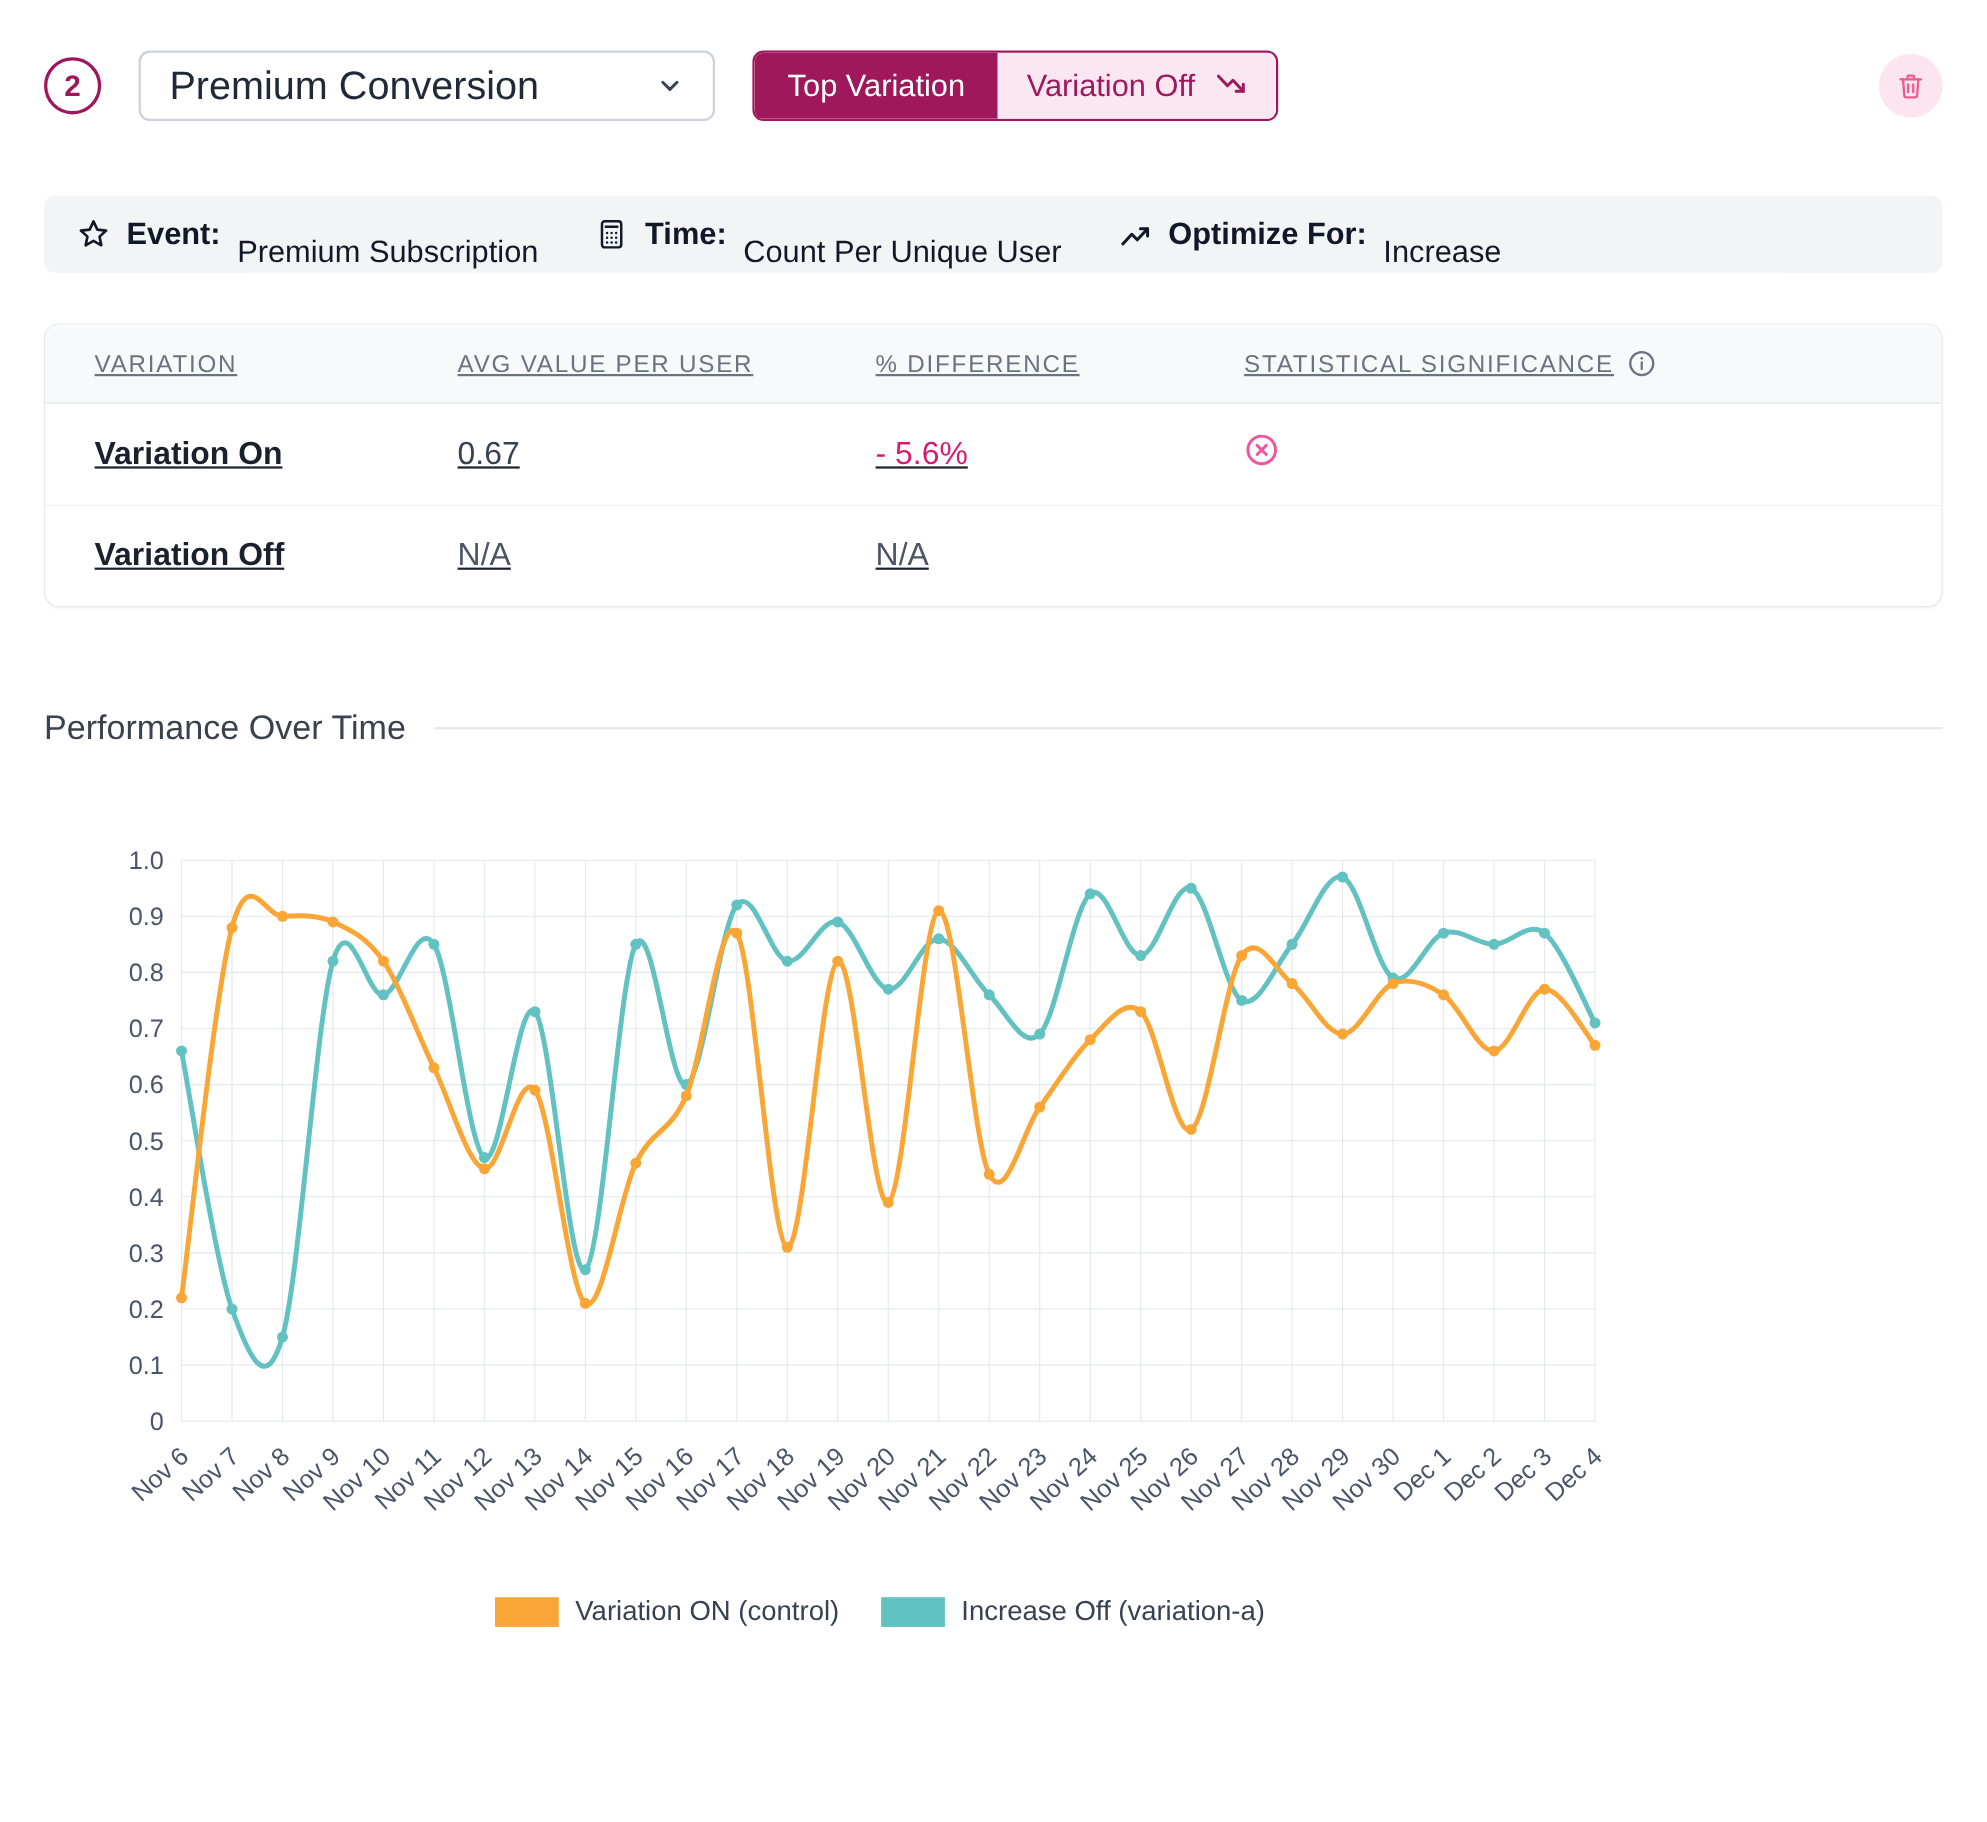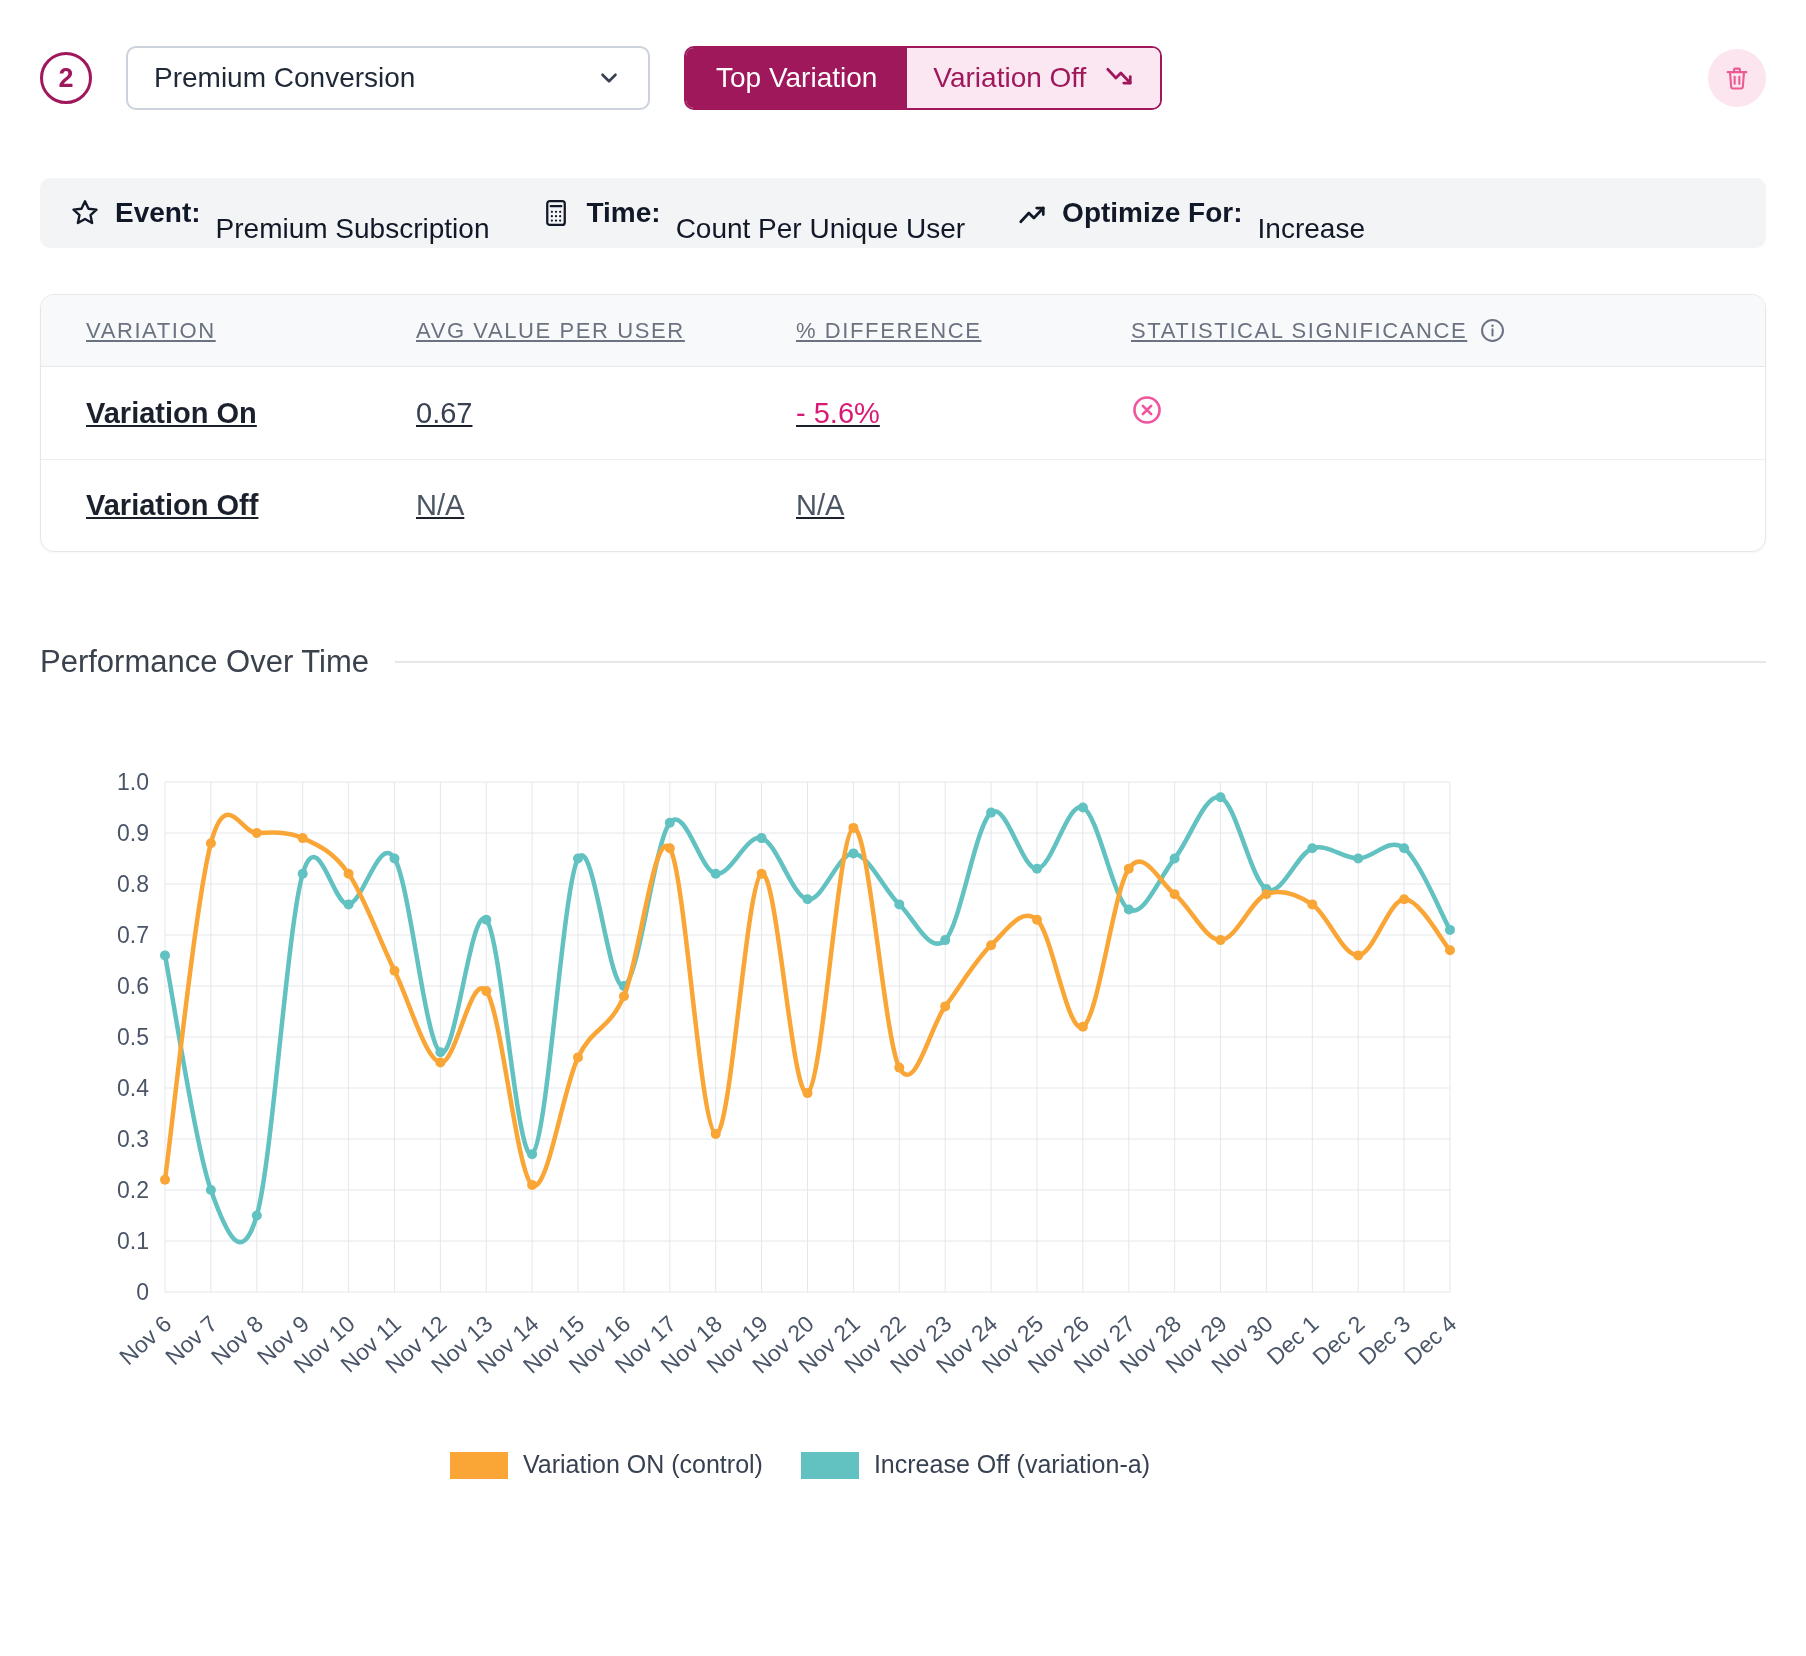--- a/index.html
+++ b/index.html
@@ -22,21 +22,21 @@
   
   .header-row{display:flex;align-items:center;gap:34px;margin-bottom:68px;}
   .badge{
     width:52px;height:52px;border:3px solid var(--primary);border-radius:50%;
     color:var(--primary);font-size:27px;font-weight:600;
     display:flex;align-items:center;justify-content:center;flex:none;
   }
   .dropdown{
     width:524px;height:64px;border:2px solid #CBD2DB;border-radius:10px;
     display:flex;align-items:center;justify-content:space-between;
-    padding:0 26px;font-size:28px;font-weight:500;color:#1F2937;
+    padding:0 26px;font-size:36px;font-weight:500;color:#1F2937;
     background:#fff;cursor:pointer;
   }
   .segmented{display:flex;height:64px;border:2px solid var(--primary);border-radius:10px;overflow:hidden;}
   .seg{border:none;font-family:inherit;font-size:28px;font-weight:500;cursor:pointer;
        display:flex;align-items:center;padding:0 30px;height:100%;}
   .seg-active{background:var(--primary);color:#fff;}
   .seg-value{background:var(--primary-light);color:var(--primary);gap:18px;padding:0 26px;}
   .trash-btn{
     margin-left:auto;width:58px;height:58px;border-radius:50%;border:none;cursor:pointer;
     background:#FCE5EF;display:flex;align-items:center;justify-content:center;flex:none;
@@ -69,21 +69,21 @@
   .cell-diff.negative{color:var(--pink);font-weight:500;}
   .cell-diff.na,.cell-sig.na{color:#4B5563;}
 
   
   .section-title-row{display:flex;align-items:center;gap:26px;margin-bottom:76px;}
   .section-title{font-size:31px;color:#3A424D;font-weight:500;}
   .section-rule{flex:1;height:1.5px;background:var(--border);}
   .chart-wrap{padding-left:40px;}
   .legend{width:1440px;display:flex;justify-content:center;gap:38px;margin-top:30px;
     font-size:25px;color:var(--text-mid);}
-  .legend-item{display:flex;align-items:flex-end;gap:15px;cursor:pointer;}
+  .legend-item{display:flex;align-items:center;gap:15px;cursor:pointer;}
   .swatch{width:58px;height:27px;display:inline-block;}
 </style>
 </head>
 <body>
 
 <div class="page">
 
   <div class="header-row">
     <div class="badge">2</div>
 

